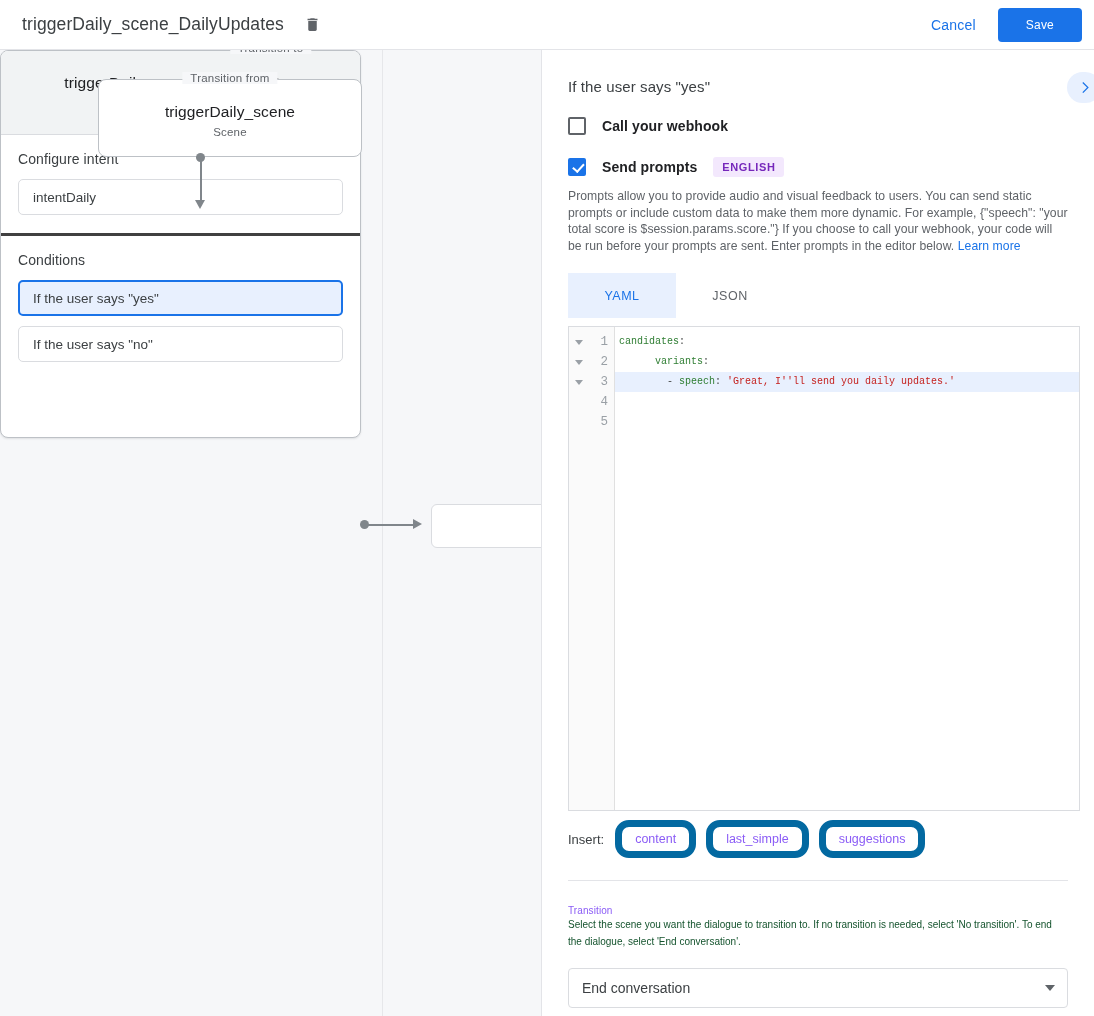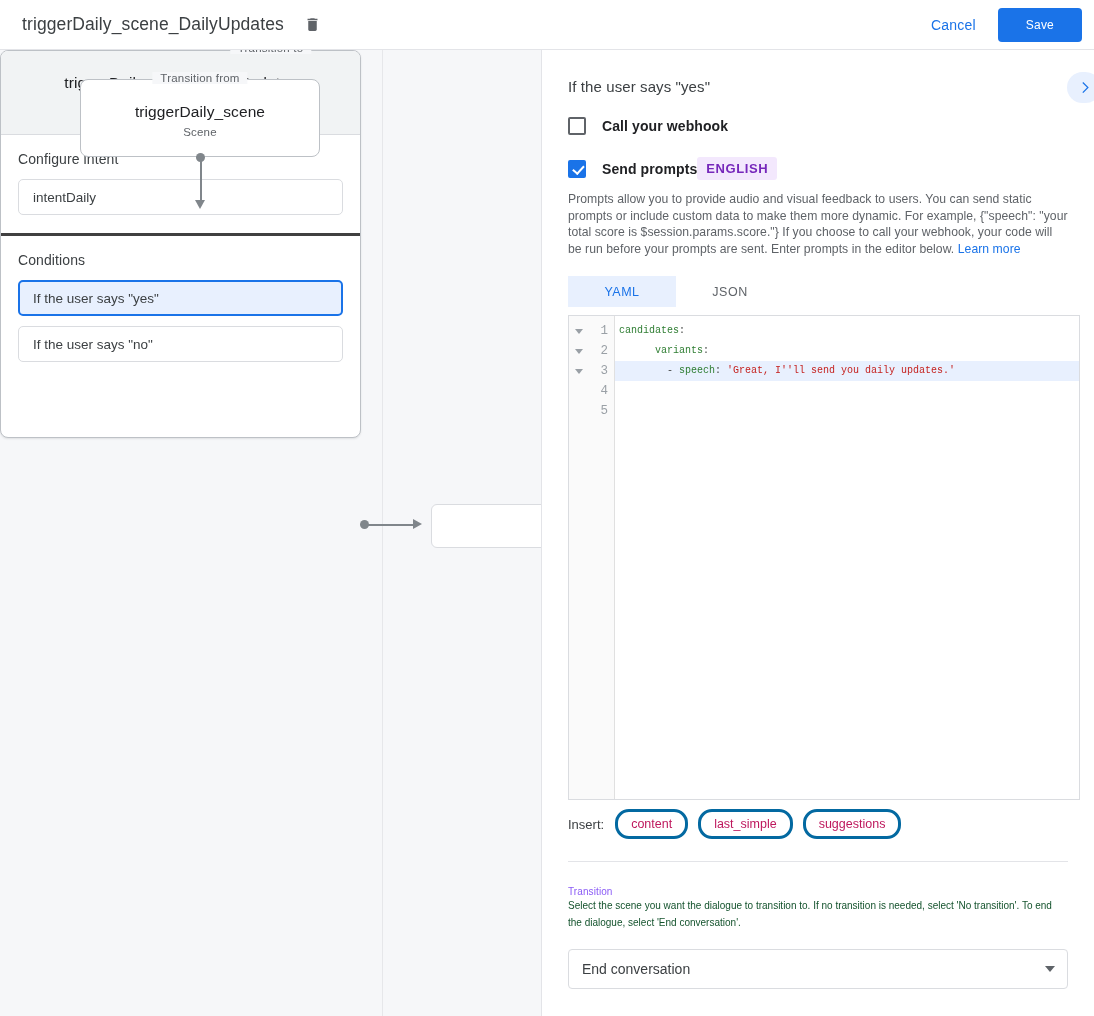--- a/index.html
+++ b/index.html
@@ -105,22 +105,22 @@
   .flow-sub {
     font-size: 11.5px;
     color: #5f6368;
     text-align: center;
     margin-top: 5px;
     letter-spacing: .2px;
   }
 
   
   #card-from {
-    left: 80px; top: 29px;
-    width: 240px; height: 78px;
+    left: 98px; top: 29px;
+    width: 264px; height: 78px;
     padding-top: 23px;
   }
   #card-from .flow-legend { left: 50%; transform: translateX(-50%); }
 
   
   #conn-dot {
     position: absolute;
     left: 196px; top: 103px;
     width: 9px; height: 9px;
     border-radius: 50%;
@@ -277,23 +277,24 @@
     transform: rotate(42deg);
   }
   .cb-label {
     margin-left: 16px;
     font-size: 14px;
     color: #202124;
     font-weight: bold;
     letter-spacing: .1px;
   }
   #lang-badge {
+    margin-left: 16px;
     background: #f3e8fd;
     color: #7627bb;
-    font-size: 13px;
+    font-size: 11px;
     font-weight: bold;
     letter-spacing: .6px;
     padding: 4px 9px;
     border-radius: 3px;
   }
   #prompts-desc {
     margin-top: 11px;
     font-size: 12.2px;
     line-height: 16.6px;
     color: #5f6368;
@@ -304,21 +305,21 @@
     text-decoration: none;
     cursor: pointer;
   }
 
   
   #tabs {
     display: flex;
     margin-top: 19px;
   }
   .tab {
-    width: 108px; height: 31px;
+    width: 108px; height: 45px;
     display: flex; align-items: center; justify-content: center;
     font-size: 12.5px;
     letter-spacing: .5px;
     color: #5f6368;
     cursor: pointer;
     border: none;
     background: transparent;
     font-family: inherit;
   }
   .tab.active {
@@ -386,25 +387,25 @@
   #insert-row {
     display: flex; align-items: center;
     margin-top: 9px;
   }
   #insert-label {
     font-size: 13px;
     color: #3c4043;
     margin-right: 11px;
   }
   .chip {
-    border: 3px solid #0369a1;
+    border: 7px solid #0369a1;
     border-radius: 14px;
     padding: 5px 13px;
     font-size: 12.5px;
-    color: #be185d;
+    color: #8b5cf6;
     background: #ffffff;
     cursor: pointer;
     margin-right: 10px;
     font-family: inherit;
   }
 
   #panel-divider {
     margin-top: 22px;
     height: 1px;
     background: #e3e4e8;

